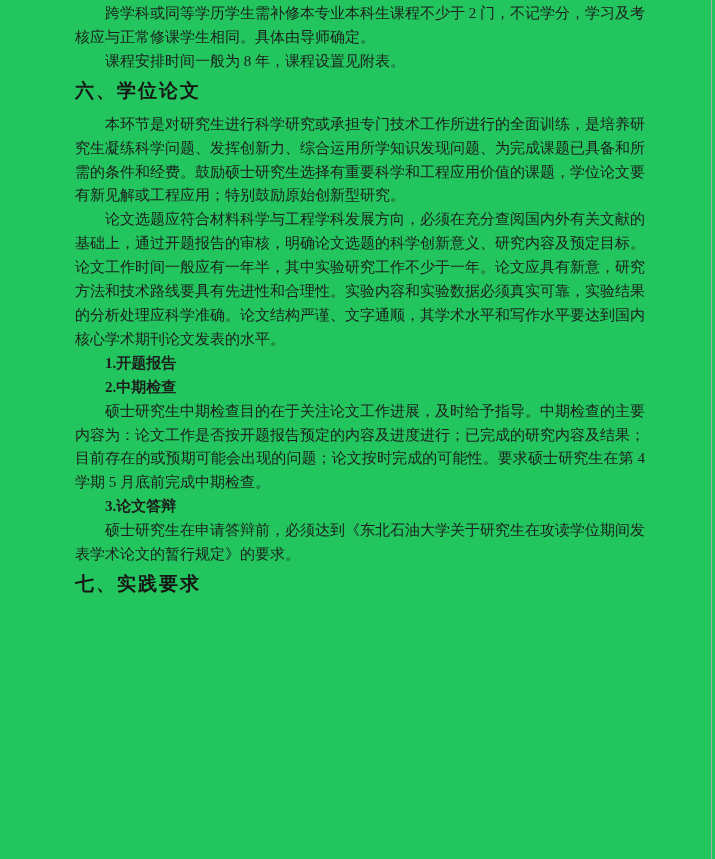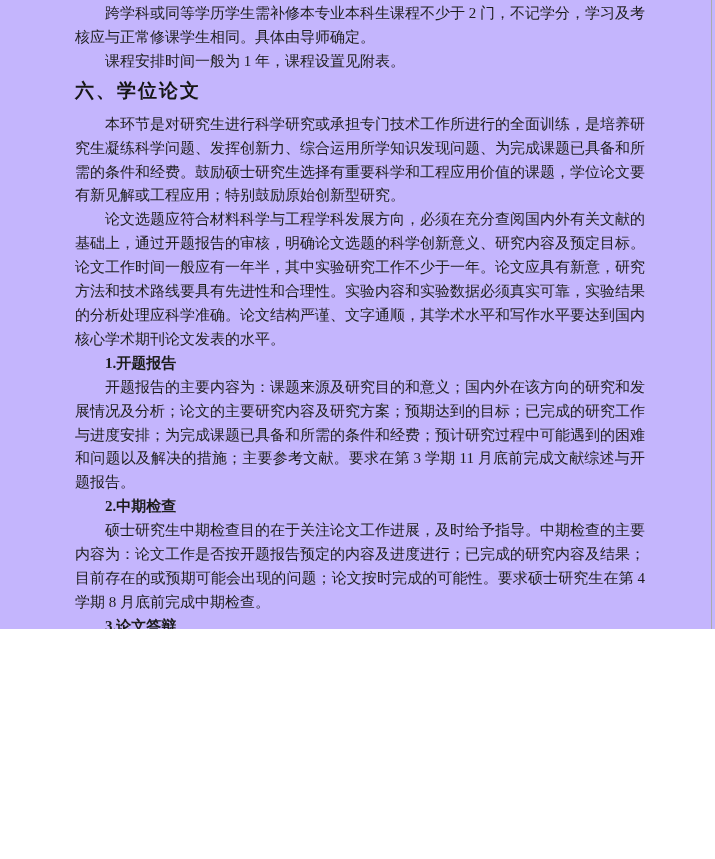--- a/index.html
+++ b/index.html
@@ -3,22 +3,22 @@
 <meta charset="utf-8">
 <style>
   html, body {
     margin: 0;
     padding: 0;
     background: #ffffff;
   }
   .page {
     position: relative;
     width: 715px;
-    height: 629px;
-    background: #c4b5fd;
+    height: 859px;
+    background: #22c55e;
     overflow: hidden;
     font-family: "Liberation Serif", "DejaVu Serif", serif;
     color: #1d1d1d;
   }
   .content {
     position: absolute;
     left: 75px;
     top: 2px;
     width: 570px;
     font-size: 15px;
@@ -55,25 +55,25 @@
     height: 859px;
     background: #ababab;
   }
 </style>
 </head>
 <body>
 
 <div class="page">
   <div class="content">
     <p class="para">跨学科或同等学历学生需补修本专业本科生课程不少于 2 门，不记学分，学习及考核应与正常修课学生相同。具体由导师确定。</p>
-    <p class="para">课程安排时间一般为 1 年，课程设置见附表。</p>
+    <p class="para">课程安排时间一般为 8 年，课程设置见附表。</p>
     <h2 class="heading">六、学位论文</h2>
     <p class="para">本环节是对研究生进行科学研究或承担专门技术工作所进行的全面训练，是培养研究生凝练科学问题、发挥创新力、综合运用所学知识发现问题、为完成课题已具备和所需的条件和经费。鼓励硕士研究生选择有重要科学和工程应用价值的课题，学位论文要有新见解或工程应用；特别鼓励原始创新型研究。</p>
     <p class="para">论文选题应符合材料科学与工程学科发展方向，必须在充分查阅国内外有关文献的基础上，通过开题报告的审核，明确论文选题的科学创新意义、研究内容及预定目标。论文工作时间一般应有一年半，其中实验研究工作不少于一年。论文应具有新意，研究方法和技术路线要具有先进性和合理性。实验内容和实验数据必须真实可靠，实验结果的分析处理应科学准确。论文结构严谨、文字通顺，其学术水平和写作水平要达到国内核心学术期刊论文发表的水平。</p>
     <p class="subitem">1.开题报告</p>
-    <p class="para">开题报告的主要内容为：课题来源及研究目的和意义；国内外在该方向的研究和发展情况及分析；论文的主要研究内容及研究方案；预期达到的目标；已完成的研究工作与进度安排；为完成课题已具备和所需的条件和经费；预计研究过程中可能遇到的困难和问题以及解决的措施；主要参考文献。要求在第 3 学期 11 月底前完成文献综述与开题报告。</p>
     <p class="subitem">2.中期检查</p>
-    <p class="para">硕士研究生中期检查目的在于关注论文工作进展，及时给予指导。中期检查的主要内容为：论文工作是否按开题报告预定的内容及进度进行；已完成的研究内容及结果；目前存在的或预期可能会出现的问题；论文按时完成的可能性。要求硕士研究生在第 4 学期 8 月底前完成中期检查。</p>
+    <p class="para">硕士研究生中期检查目的在于关注论文工作进展，及时给予指导。中期检查的主要内容为：论文工作是否按开题报告预定的内容及进度进行；已完成的研究内容及结果；目前存在的或预期可能会出现的问题；论文按时完成的可能性。要求硕士研究生在第 4 学期 5 月底前完成中期检查。</p>
     <p class="subitem">3.论文答辩</p>
+    <p class="para">硕士研究生在申请答辩前，必须达到《东北石油大学关于研究生在攻读学位期间发表学术论文的暂行规定》的要求。</p>
     <h2 class="heading">七、实践要求</h2>
   </div>
   <div class="page-edge"></div>
 </div>
 
 </body></html>

